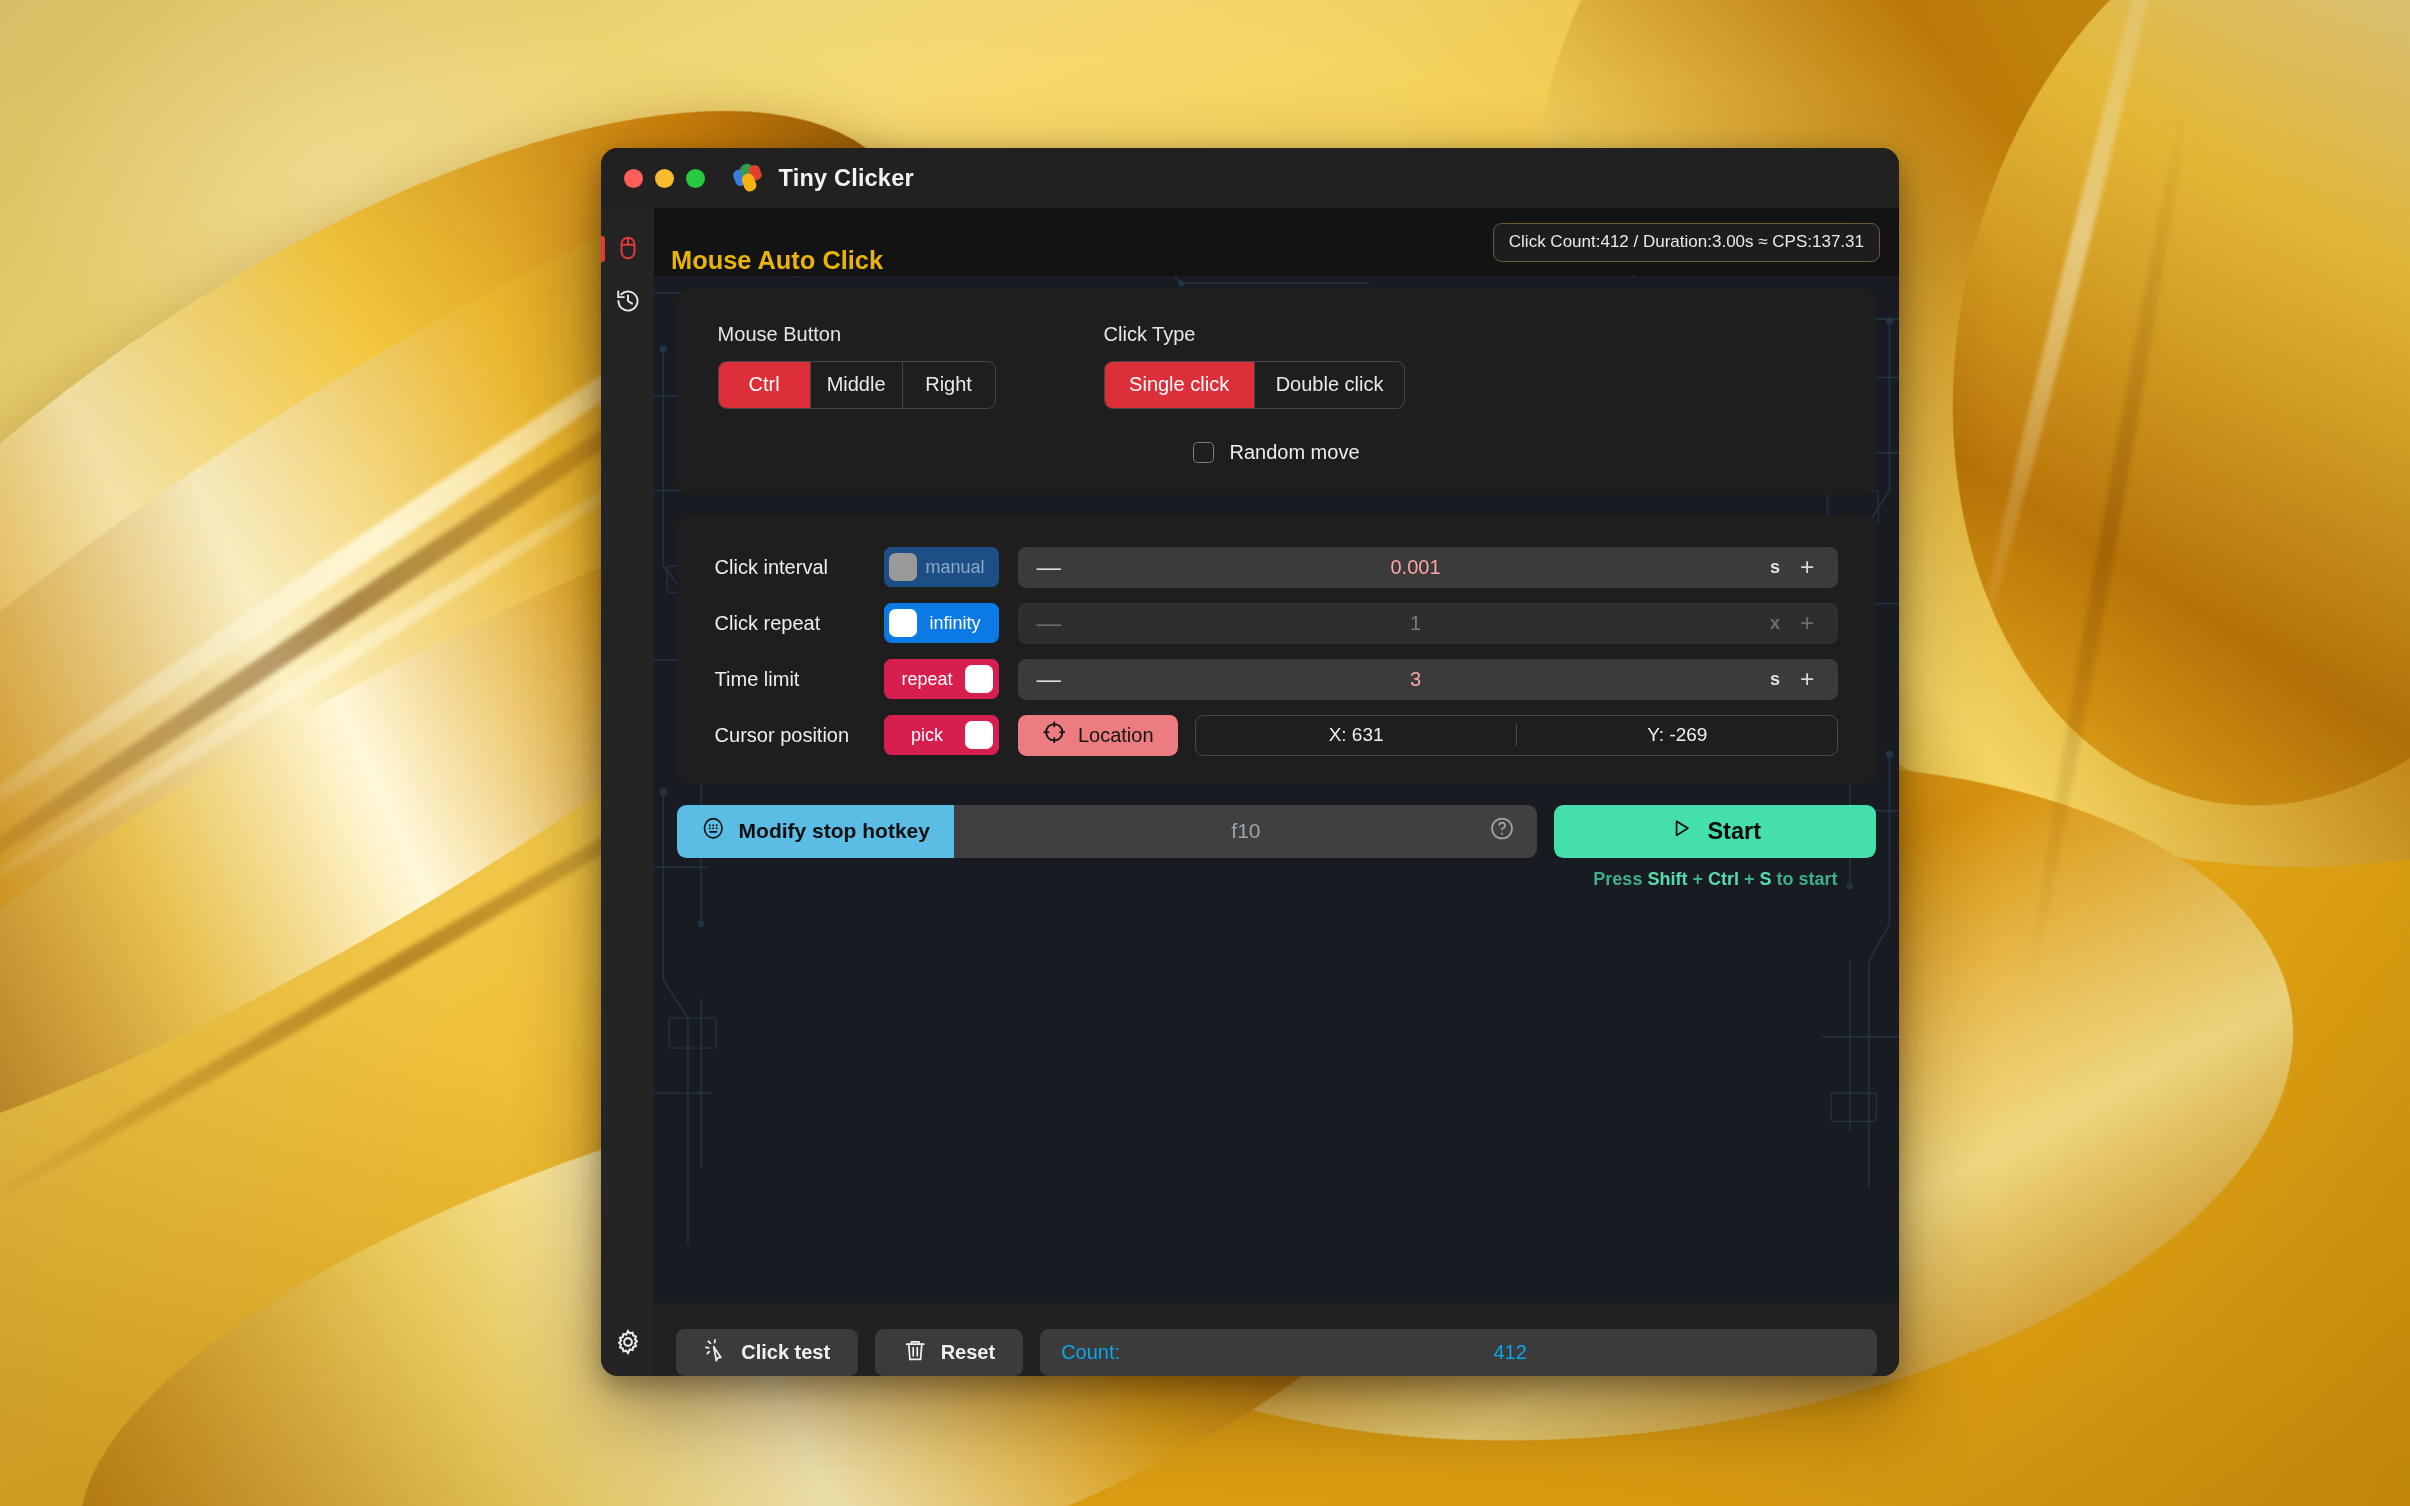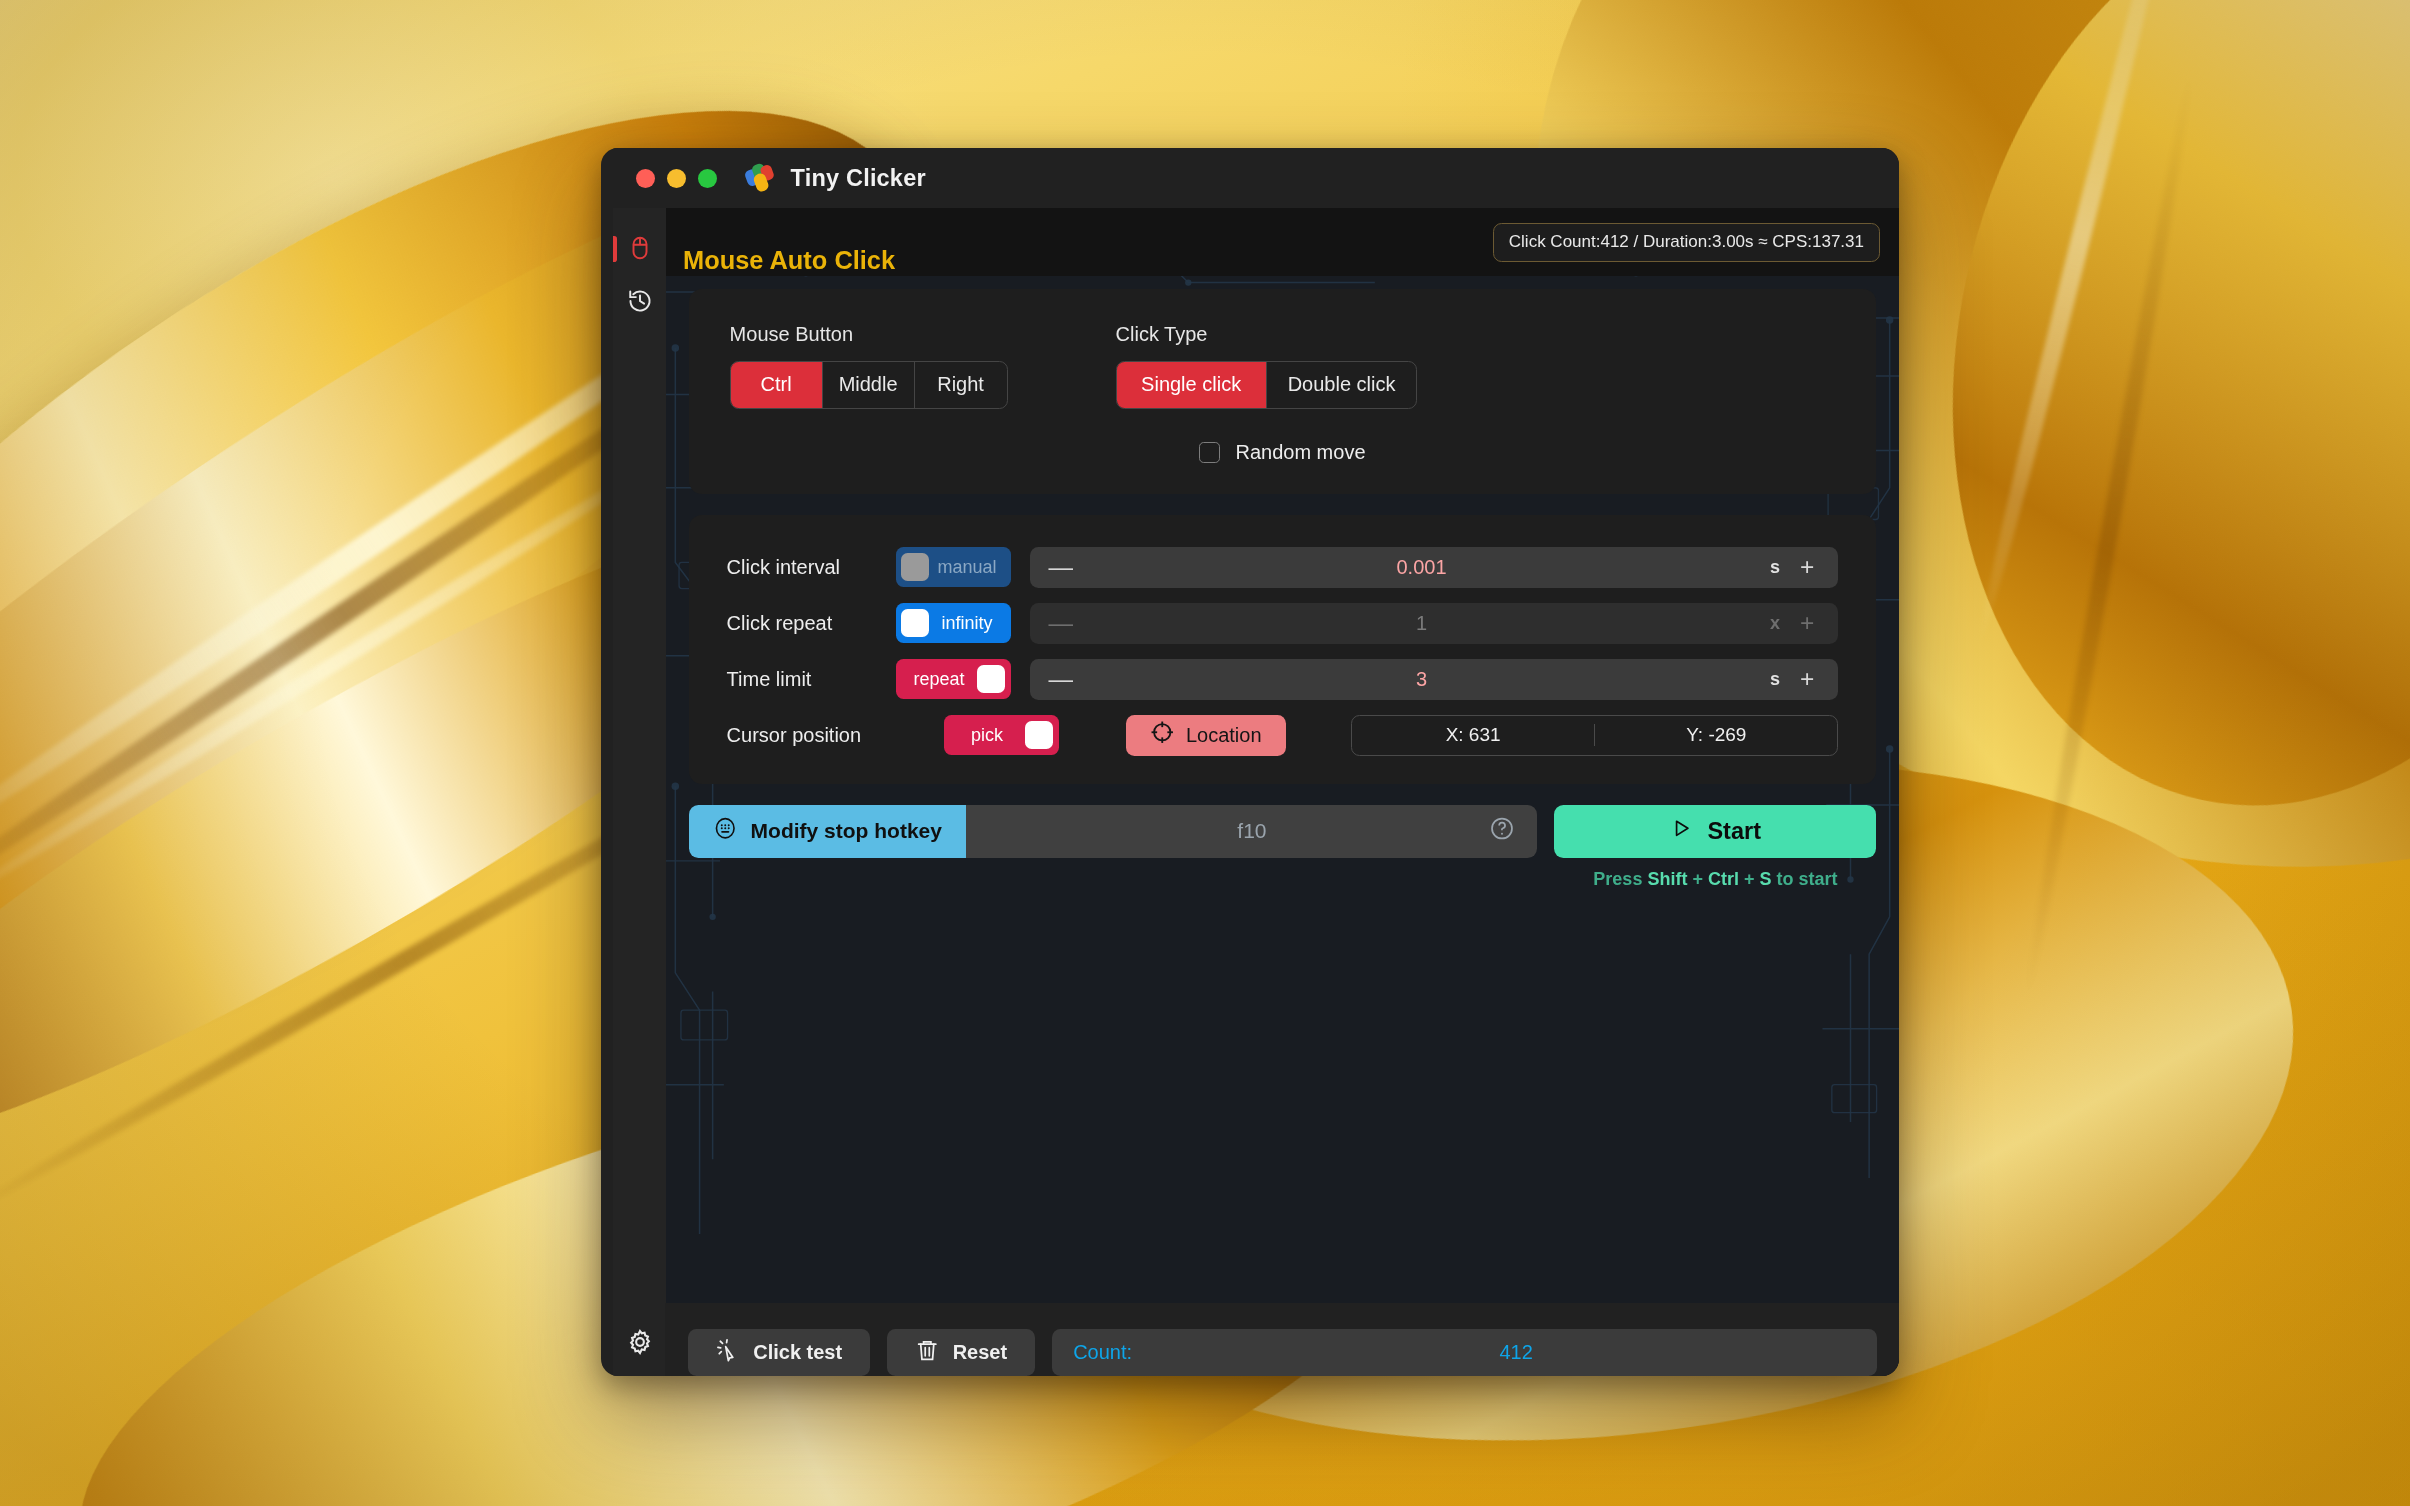--- a/index.html
+++ b/index.html
@@ -84,21 +84,21 @@
 
   
   #window {
     position:absolute;
     left:601px; top:148px;
     width:1298px; height:1228px;
     background:#212121;
     border-radius:17px;
     box-shadow:0 38px 85px rgba(60,32,0,.45), 0 9.4px 28px rgba(0,0,0,.35);
     overflow:hidden;
-    display:flex; flex-direction:column;padding-left:12px;
+    display:flex; flex-direction:column;
   }
 
   
   #titlebar {
     height:60px; flex:0 0 60px;
     background:#212121;
     display:flex; align-items:center;
     padding-left:22.6px;
     gap:11.3px;
   }
@@ -192,21 +192,21 @@
     display:flex; align-items:center; justify-content:center;
     gap:15px; margin-top:32px;
   }
   .cbox {
     width:21px; height:21px; border:1.9px solid #7d7d7d; border-radius:4.7px; background:transparent;
   }
   .random-label { font-size:20px; color:#ededed; }
 
   
   .srow { display:flex; align-items:center; margin-bottom:15px; }
-  .srow:last-child { margin-bottom:0;gap:48px; }
+  .srow:last-child { margin-bottom:0; }
   .srow-label { width:169px; font-size:20px; color:#ededed; }
 
   .toggle {
     width:115px; height:40px; border-radius:7.5px;
     display:flex; align-items:center;
     position:relative; flex:0 0 115px;
   }
   .toggle .knob { width:28px; height:28px; border-radius:6.6px; position:absolute; top:5.6px; }
   .toggle .tlabel { position:absolute; font-size:18px; width:100%; text-align:center; }
   .toggle.manual { background:#1d4f86; }

